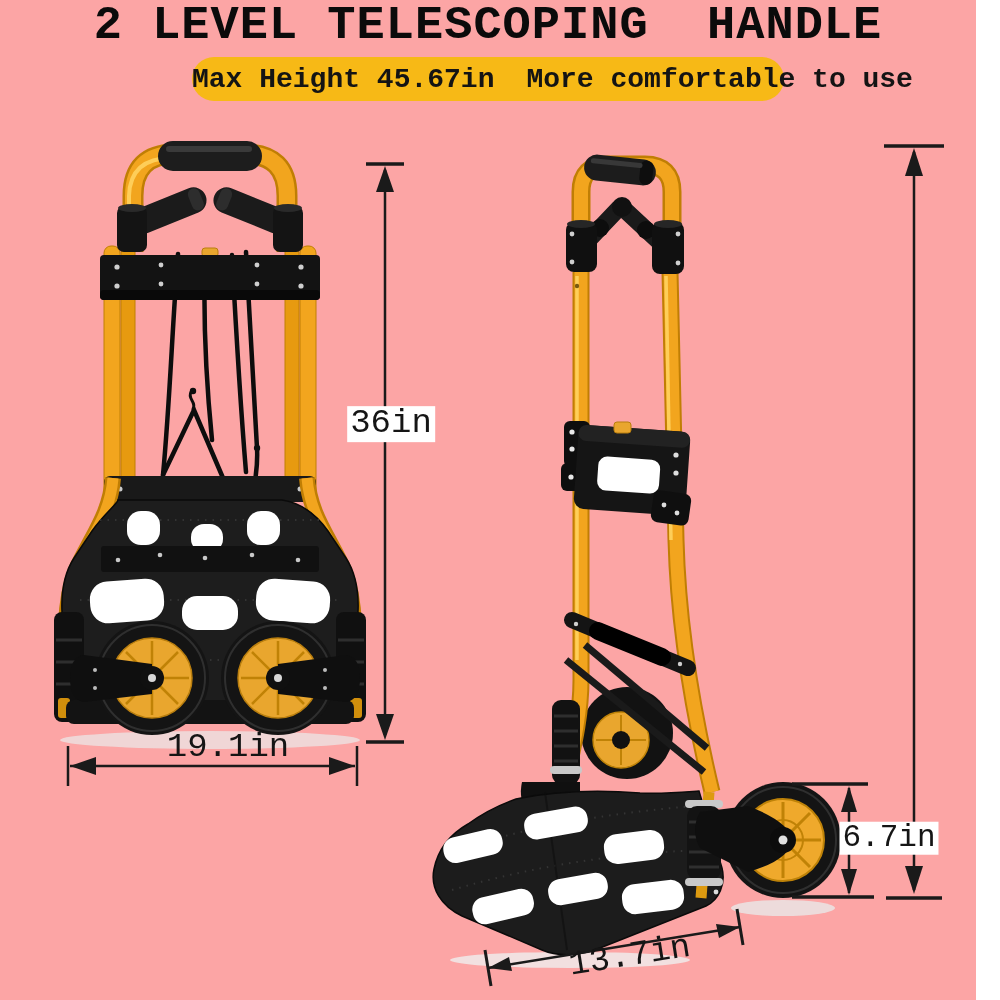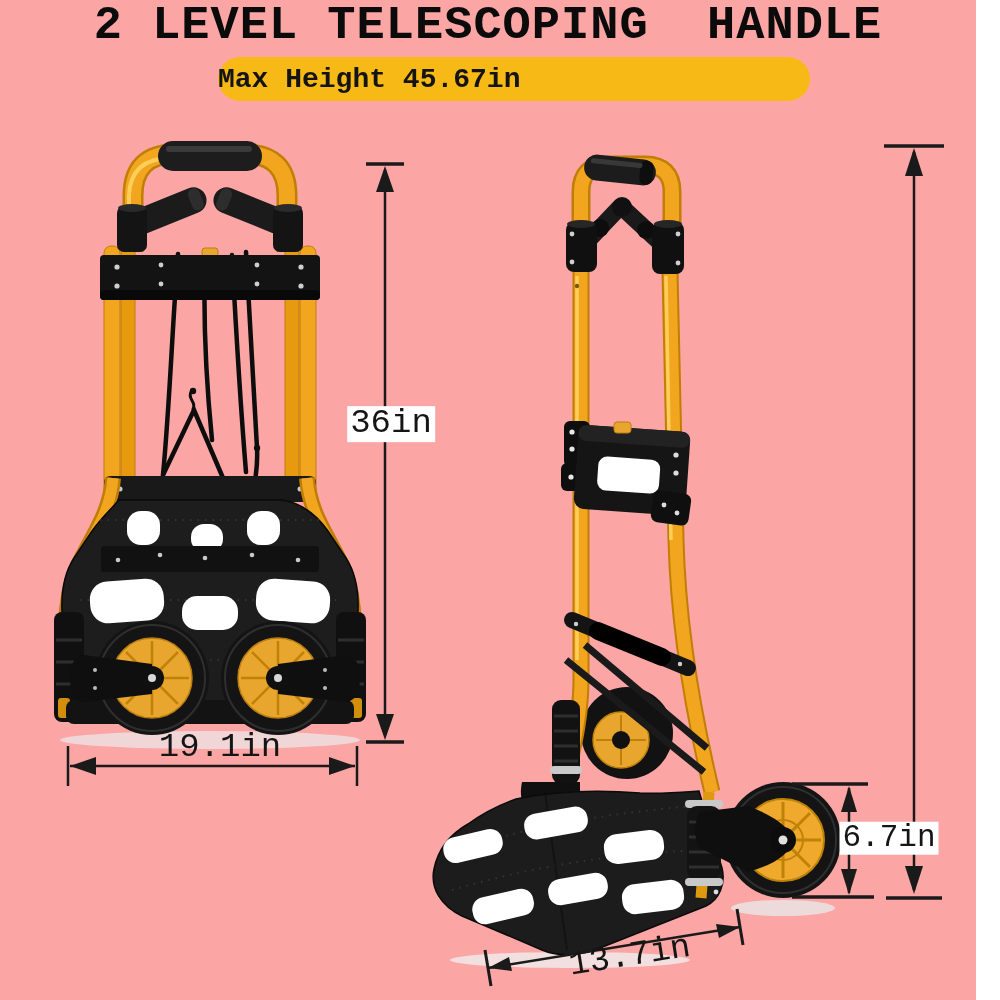--- a/index.html
+++ b/index.html
@@ -6,21 +6,21 @@
   .stage{
     position:relative;width:976px;height:1000px;background:#fca5a5;
     font-family:Liberation Mono, monospace;overflow:hidden;
   }
   .title{
     position:absolute;left:50%;top:0px;transform:translateX(-50%);
     font-size:47px;font-weight:800;color:#0b0b0b;letter-spacing:1px;
     white-space:pre;line-height:52px;
   }
   .badge{
-    position:absolute;left:218px;top:57px;width:592px;height:44px;
+    position:absolute;left:192px;top:57px;width:592px;height:44px;
     background:#F7B916;border-radius:22px;display:flex;align-items:center;
     justify-content:flex-start;gap:32px;
   }
   .badge span{font-size:28px;font-weight:700;color:#141414;white-space:pre;}
   svg.art{position:absolute;left:0;top:0;}
   .dim-label{
     position:absolute;color:#151515;font-size:34px;font-weight:400;
     transform:translate(-50%,-50%);background:#ffffff;padding:0 3px;
     white-space:nowrap;line-height:1.05;
   }
@@ -30,20 +30,21 @@
 </style>
 </head>
 <body>
 
 <div class="stage">
 
   <div class="title">2 LEVEL TELESCOPING  HANDLE</div>
 
   <div class="badge">
     <span>Max Height 45.67in</span>
+    <span>More comfortable to use</span>
   </div>
 
   <svg class="art" width="1000" height="1000" viewBox="0 0 1000 1000">
 
     <g>
       <ellipse cx="210" cy="740" rx="150" ry="9" fill="#ebebeb" opacity="0.7"></ellipse>
 
       <g stroke="#0d0d0d" stroke-width="4.5" fill="none" stroke-linecap="round">
         <path d="M178 254 C172 330 170 400 163 475"></path>
         <path d="M205 256 C203 320 206 380 212 440"></path>
@@ -329,16 +330,16 @@
         <path d="M488 968 L740 927" fill="none"></path>
         <path d="M485 950 L491 986" stroke-width="3"></path>
         <path d="M737 909 L743 945" stroke-width="3"></path>
         <polygon points="488,968 512,971 509,957" stroke="none"></polygon>
         <polygon points="740,927 716,924 719,938" stroke="none"></polygon>
       </g>
     </g>
   </svg>
 
   <div class="dim-label" style="left:391px;top:424px;text-align:center;">36in</div>
-  <div class="dim-label no-bg" style="left:220px;top:748px;">19.1in</div>
+  <div class="dim-label no-bg" style="left:228px;top:748px;">19.1in</div>
   <div class="dim-label small" style="left:862px;top:838px;margin-left:27px;">6.7in</div>
   <div class="dim-label rotated" style="left:630px;top:957px;">13.7in</div>
 </div>
 
 </body></html>

